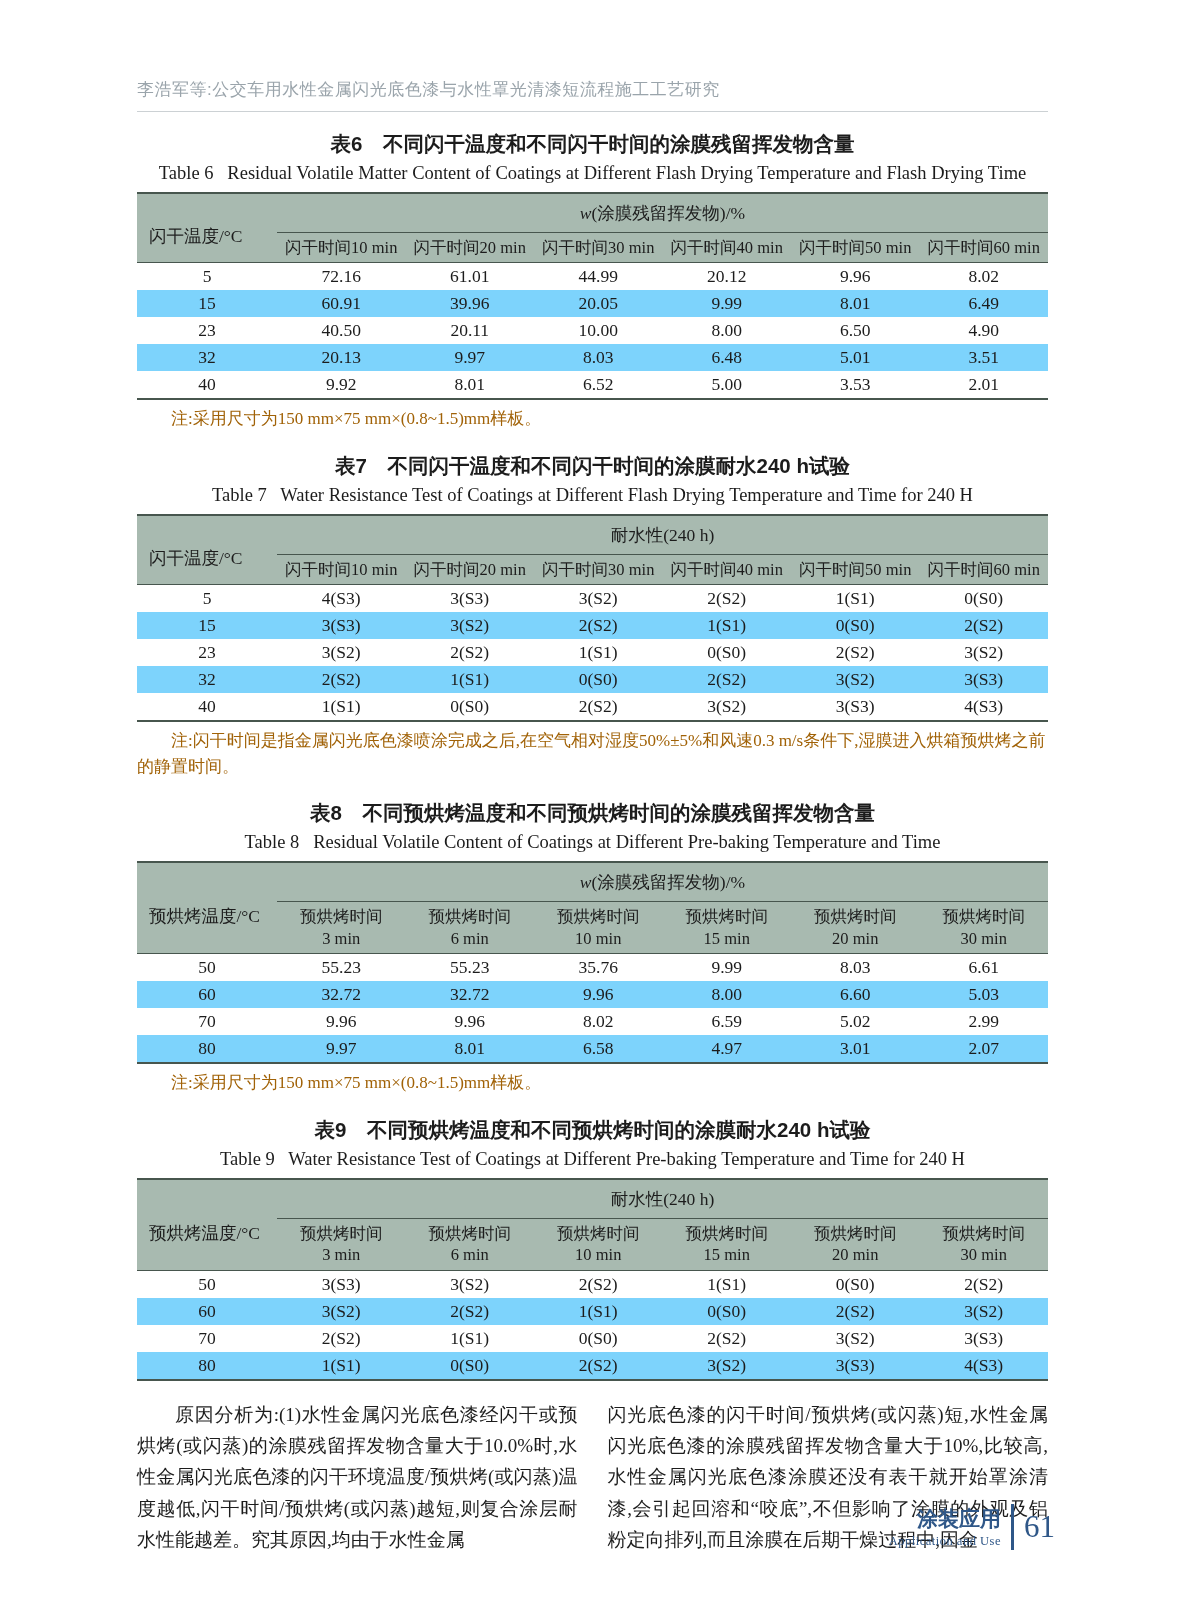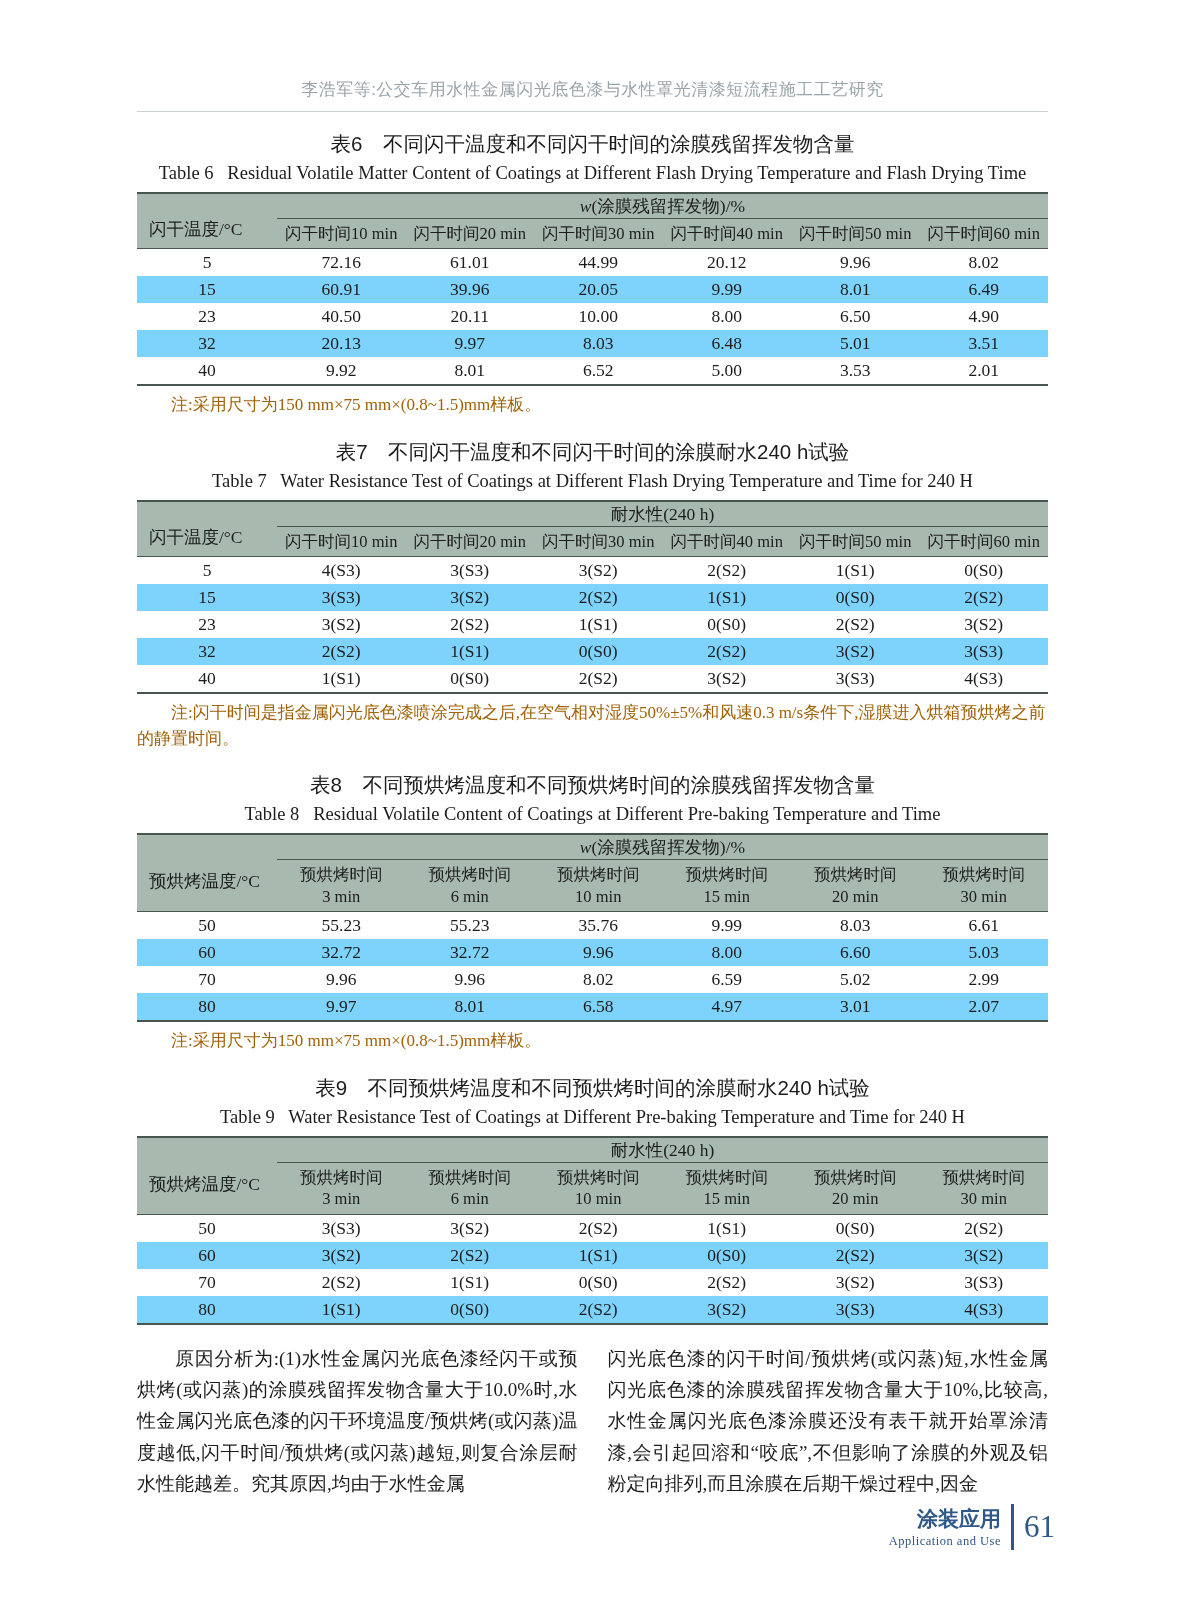--- a/index.html
+++ b/index.html
@@ -3,49 +3,49 @@
 <meta charset="utf-8">
 <style>
   html,body{margin:0;padding:0;background:#e8e8e8;}
   .page{
     width:1187px;height:1600px;margin:0 auto;background:#ffffff;
     position:relative;overflow:hidden;box-sizing:border-box;
     padding:78px 139px 0 137px;
     font-family:"Liberation Serif","DejaVu Serif",serif;color:#1c1c1c;
   }
   .running-header{
-    text-align:center;
+    text-align:left;
     font-family:"Liberation Sans","DejaVu Sans",sans-serif;
     font-size:17px;color:#9aa4ab;letter-spacing:.5px;
     padding-bottom:10px;border-bottom:1px solid #ccd1d4;
   }
   .tblock{margin-top:20px;}
   .tblock.first{margin-top:18px;}
   .t-zh{
-    text-align:center;font-weight:400;font-size:20.5px;
+    text-align:center;font-weight:700;font-size:20.5px;
     font-family:"Liberation Sans","DejaVu Sans",sans-serif;
     white-space:pre-wrap;
   }
   .t-en{
     text-align:center;font-weight:400;font-size:18.5px;margin-top:5px;
     font-family:"Liberation Serif","DejaVu Serif",serif;
     white-space:pre-wrap;
   }
   .t-host{margin-top:8px;}
   table.dtable{
     width:100%;border-collapse:collapse;table-layout:fixed;
     border-top:2px solid #47564e;border-bottom:2px solid #47564e;
   }
   table.dtable thead th{background:#a8bab0;font-weight:400;}
   th.rowhead{
     text-align:left;padding:20px 0 4px 12px;width:128px;font-size:17.5px;
     border-bottom:1px solid #47564e;vertical-align:middle;
   }
   th.spanhead{
-    text-align:center;padding:0 0;font-size:17.5px;
+    text-align:center;padding:7px 0;font-size:17.5px;
     border-bottom:1px solid #47564e;
   }
   th.spanhead em{font-style:italic;font-family:"Liberation Serif",serif;}
   th.colhead{
     text-align:center;padding:4px 2px;font-size:16.5px;line-height:1.3;
     border-bottom:1px solid #47564e;
   }
   table.dtable tbody td{text-align:center;padding:3px 0;font-size:17.5px;}
   table.dtable tbody tr.alt{background:#7dd3fc;}
   .note{

